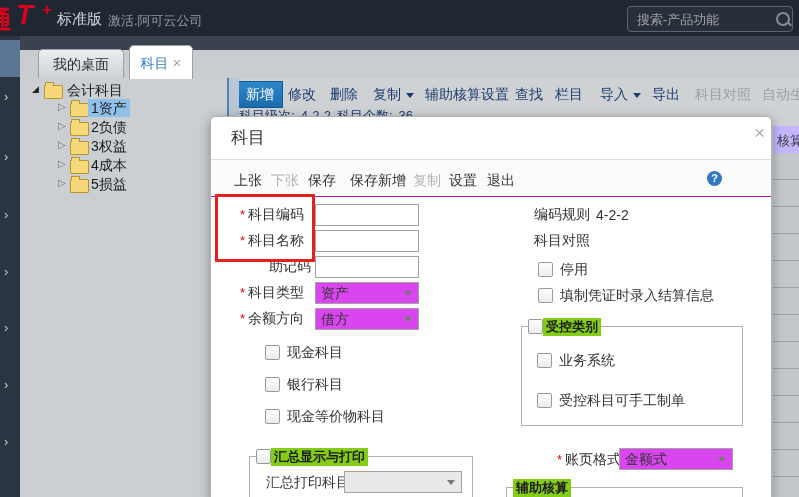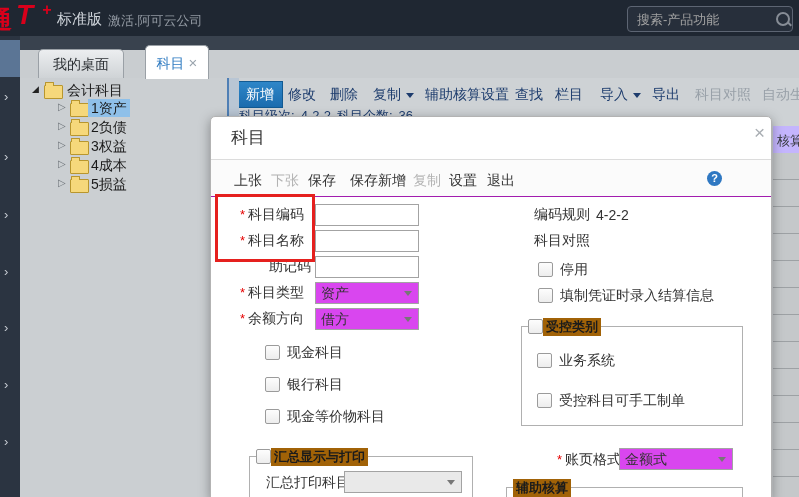--- a/index.html
+++ b/index.html
@@ -25,21 +25,21 @@
   .mag::after{content:"";position:absolute;left:9px;top:9px;width:5px;height:2px;
        background:#878d96;transform:rotate(45deg);}
 
   
   .tabband{position:absolute;left:0;top:36px;width:799px;height:14px;background:#39424e;z-index:2;}
   .tab{position:absolute;z-index:3;border:1px solid #9aa0a6;border-bottom:none;
        border-radius:5px 5px 0 0;font-size:14px;text-align:center;}
   .tab-inactive{left:38px;top:49px;width:84px;height:28px;line-height:28px;color:#2b2f33;
        background:linear-gradient(#eceef0,#cfd3d6);}
   .tab-active{left:129px;top:45px;width:62px;height:33px;line-height:33px;background:#ffffff;
-       color:#2f7bc1;margin-left:16px;}
+       color:#2f7bc1;}
   .tab-active .tx{margin-right:4px;}
   .tab-close{color:#9aa4ad;font-size:15px;cursor:default;}
 
   
   .rail{position:absolute;left:0;top:36px;width:20px;height:461px;background:#2b3441;z-index:2;}
   .rail-active{position:absolute;left:0;top:4px;width:20px;height:37px;background:#5b7595;}
   .rail-ch{position:absolute;left:4px;width:14px;height:16px;color:#c7ccd3;font-size:13px;}
 
   
   .treepanel{position:absolute;left:20px;top:78px;width:207px;height:419px;background:#cbcfd2;z-index:1;}
@@ -102,21 +102,21 @@
   .dsel .val{position:absolute;left:5px;top:2px;}
   .dsel .sarr{position:absolute;right:6px;top:8px;width:0;height:0;
       border-left:4px solid transparent;border-right:4px solid transparent;
       border-top:5px solid #777;}
   .dsel.dis{background:#e9e9e9;}
   .cb{position:absolute;width:13px;height:13px;background:linear-gradient(#fdfdfd,#ededed);
       border:1px solid #9b9b9b;border-radius:2px;}
   .cblabel{position:absolute;font-size:14px;color:#333;white-space:nowrap;}
 
   .fset{position:absolute;border:1px solid #b0b0b0;}
-  .legend{position:absolute;background:#a16207;font-size:13px;font-weight:bold;color:#1b1b1b;
+  .legend{position:absolute;background:#84cc16;font-size:13px;font-weight:bold;color:#1b1b1b;
       padding:0 3px;white-space:nowrap;}
   .statictext{position:absolute;font-size:14px;color:#333;white-space:nowrap;}
 
   
   .redrect{position:absolute;left:215px;top:194px;width:94px;height:62px;
       border:3px solid #e5201e;z-index:9;}
 </style>
 </head>
 <body>
 

